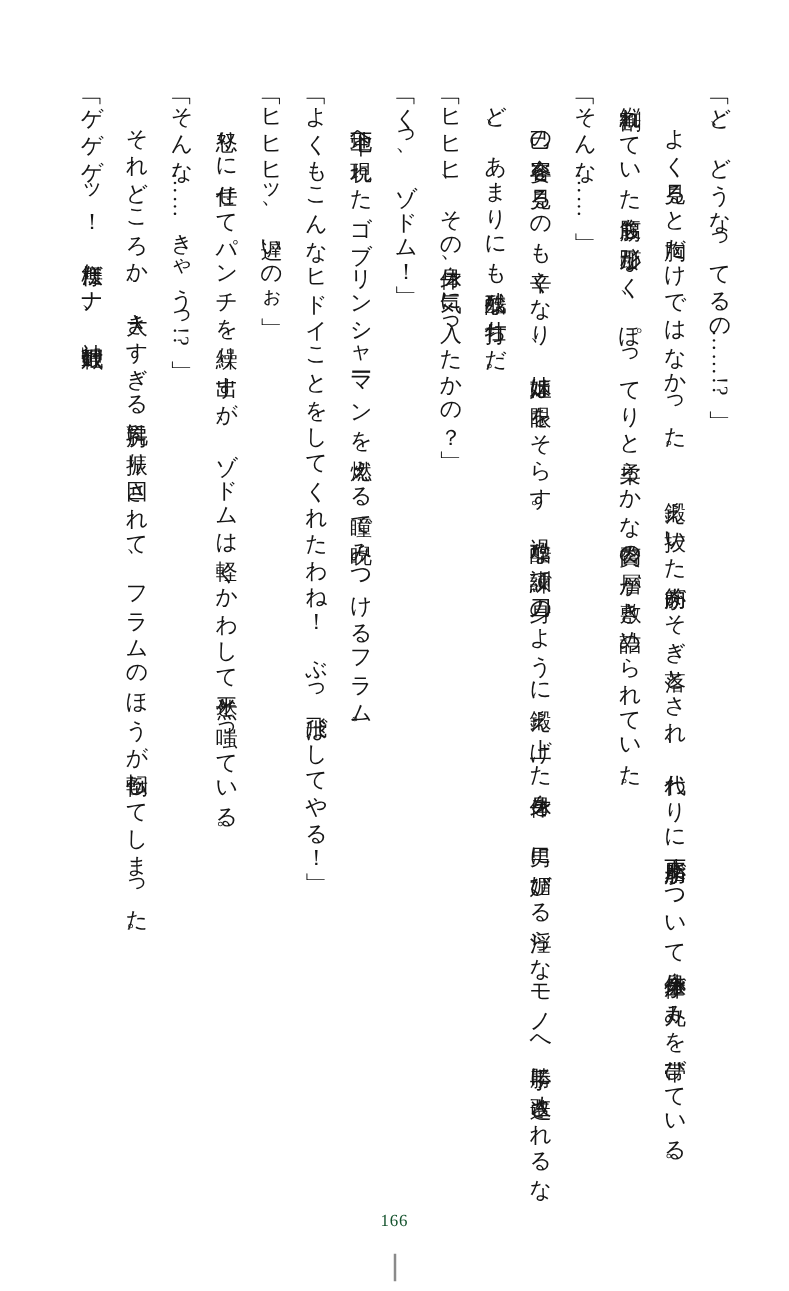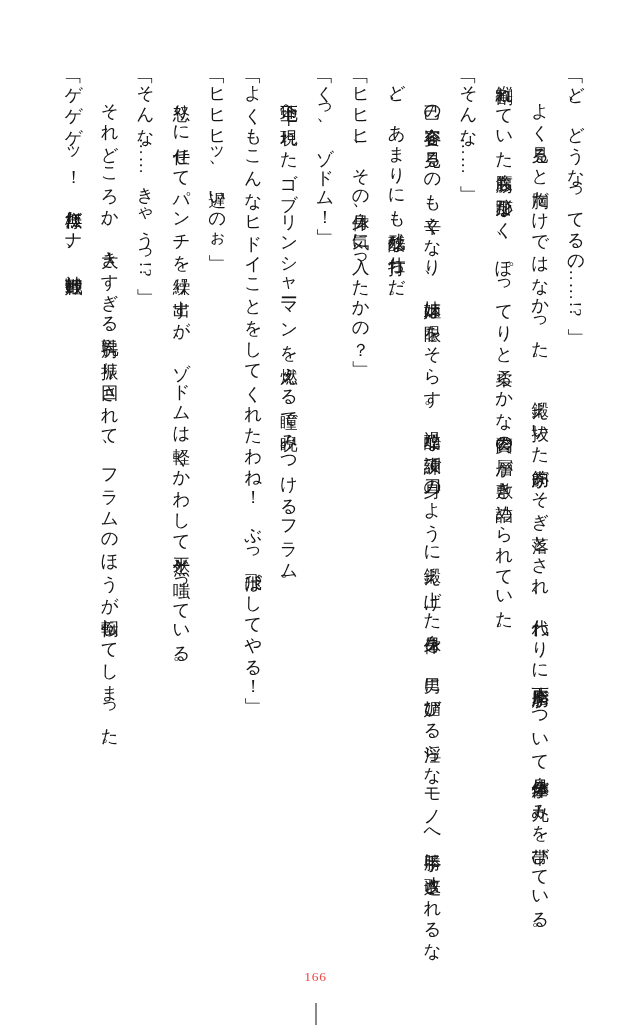--- a/index.html
+++ b/index.html
@@ -44,21 +44,21 @@
   #text-block p.noindent {
     text-indent: 0;
   }
   .page-number {
     position: absolute;
     left: 0;
     right: 0;
     bottom: 48px;
     text-align: center;
     font-size: 13.5px;
-    color: #ef4444;
+    color: #14532d;
     font-family: "Liberation Serif", "DejaVu Serif", serif;
     letter-spacing: 0.05em;
   }
   .footer-mark {
     position: absolute;
     left: 50%;
     bottom: 8px;
     transform: translateX(-50%);
     width: 2px;
     height: 22px;

